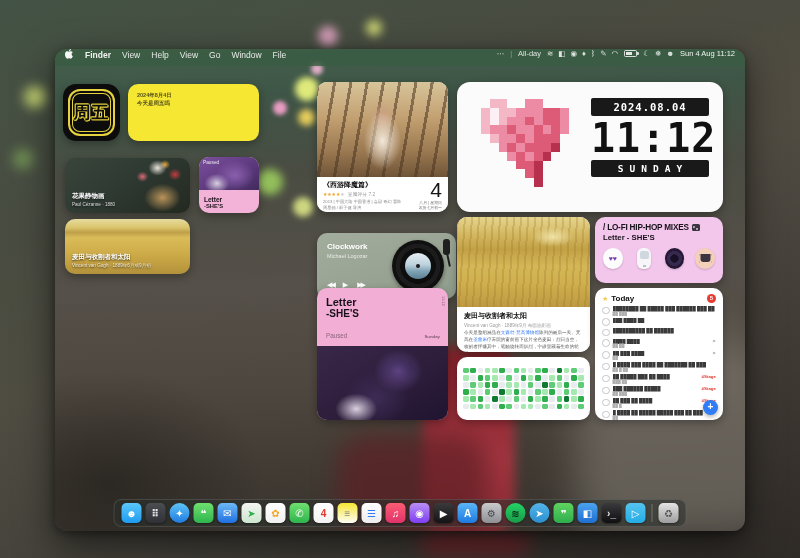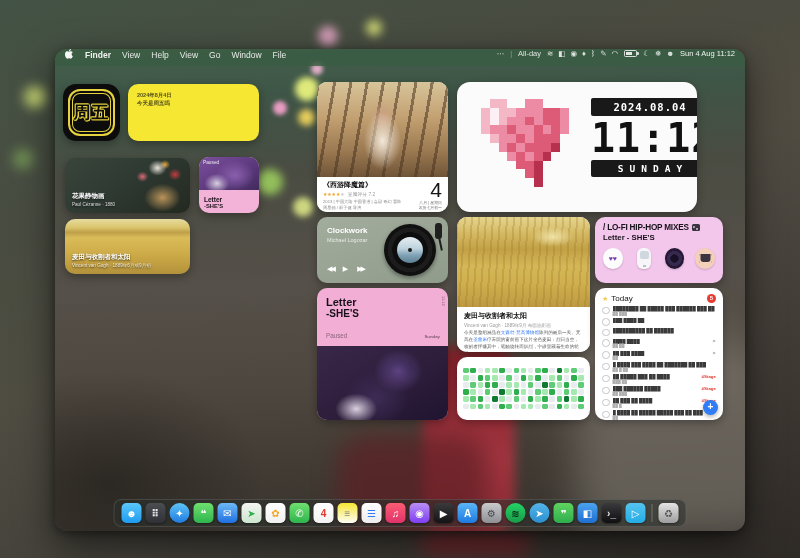--- a/index.html
+++ b/index.html
@@ -87,29 +87,29 @@
   #w-movie .panel{position:absolute;left:0;bottom:0;right:0;height:35px;background:#fff;padding:3px 6px;box-sizing:border-box;display:flex;}
   #w-movie .mt{font-size:7px;font-weight:bold;color:#111;}
   #w-movie .stars{font-size:4.8px;color:#f5a623;margin-top:1px;}
   #w-movie .stars .gs{color:#ccc;}
   #w-movie .stars .rl{color:#999;margin-left:2px;}
   #w-movie .meta{font-size:4.2px;color:#8a8a8a;margin-top:1.5px;line-height:1.45;}
   #w-movie .dateblk{margin-left:auto;text-align:right;}
   #w-movie .day{font-size:21px;font-weight:300;color:#141414;line-height:.95;}
   #w-movie .dl{font-size:3.9px;color:#777;line-height:1.4;}
   
-  #w-heart{left:402px;top:33px;width:240px;height:130px;background:#fcfbfb;border-radius:13px;}
+  #w-heart{left:402px;top:33px;width:266px;height:130px;background:#fcfbfb;border-radius:13px;}
   #heartgrid{position:absolute;left:24px;top:17px;display:grid;grid-template-columns:repeat(11,8.8px);grid-auto-rows:8.8px;}
   #heartgrid div{width:8.8px;height:8.8px;}
   #w-heart .right{position:absolute;left:134px;top:16px;width:118px;text-align:center;font-family:"DejaVu Sans Mono",monospace;}
   #w-heart .dchip{background:#191919;color:#fff;font-weight:bold;font-size:10.5px;letter-spacing:1px;padding:3px 0;border-radius:2px;}
   #w-heart .time{font-size:40px;font-weight:bold;color:#111;letter-spacing:1px;line-height:1.1;}
   #w-heart .wchip{background:#191919;color:#fff;font-weight:bold;font-size:9.5px;letter-spacing:6px;padding:3px 0 3px 6px;border-radius:2px;}
   
-  #w-clockwork{left:262px;top:168px;width:131px;height:66px;background:linear-gradient(160deg,#a3ad9d 0%,#8f9b8b 100%);}
+  #w-clockwork{left:262px;top:184px;width:131px;height:66px;background:linear-gradient(160deg,#a3ad9d 0%,#8f9b8b 100%);padding-left:8px;}
   #w-clockwork .t{position:absolute;left:10px;top:9px;font-size:8px;font-weight:bold;color:#fff;}
   #w-clockwork .a{position:absolute;left:10px;top:20px;font-size:5.5px;color:rgba(255,255,255,.75);}
   #w-clockwork .ctrl{position:absolute;left:10px;bottom:10px;display:flex;gap:9px;color:#fff;font-size:7px;}
   .vinyl{position:absolute;right:12px;top:7px;width:52px;height:52px;border-radius:50%;
     background:radial-gradient(circle,#0d0d0d 0 48%,#1c1c1c 49% 60%,#101010 61% 100%);box-shadow:0 2px 4px rgba(0,0,0,.4);}
   .vinyl .album{position:absolute;left:13px;top:13px;width:26px;height:26px;border-radius:50%;
     background:linear-gradient(180deg,#e6eef2 0%,#bdd2dd 45%,#7fa2b5 70%,#5d7f93 100%);}
   .vinyl .pin{position:absolute;left:24px;top:24px;width:4px;height:4px;border-radius:50%;background:#1a1a1a;}
   .tonearm{position:absolute;right:6px;top:6px;width:7px;height:16px;background:#202020;border-radius:3px;}
   .tonearm::after{content:"";position:absolute;left:2.5px;top:14px;width:2px;height:14px;background:#202020;border-radius:2px;transform:rotate(-12deg);transform-origin:top;}
@@ -155,21 +155,21 @@
   .lc2{background:#f7f5f8;border-radius:6px;width:15px;height:21px;margin:0 3px;}
   .lc2::after{content:"";position:absolute;left:3px;top:3px;width:9px;height:8px;background:#cfd8de;border-radius:2px;box-shadow:0 11px 0 -3px #b9c2c8;}
   .lc3{background:radial-gradient(circle,#181025 0 28%,#37284f 30% 52%,#241833 54% 100%);}
   .lc4{background:#f4cfb9;}
   .lc4::after{content:"";position:absolute;left:4px;top:6px;width:13px;height:9px;background:#3c3340;border-radius:2px;
     box-shadow:inset 2.5px -2px 0 -1px #f4cfb9, inset -2.5px -2px 0 -1px #f4cfb9;}
   
   #w-today{left:540px;top:239px;width:128px;height:132px;background:#fff;padding:6px 7px;box-sizing:border-box;}
   #w-today .hdr{display:flex;align-items:center;gap:3px;margin-bottom:3px;}
   #w-today .star{color:#f7c948;font-size:7px;}
-  #w-today .t{font-size:8px;font-weight:400;color:#111;}
+  #w-today .t{font-size:8px;font-weight:700;color:#111;}
   #w-today .badge{margin-left:auto;background:#e93b30;color:#fff;border-radius:50%;width:9px;height:9px;font-size:6px;line-height:9px;text-align:center;font-weight:bold;}
   .titem{display:flex;align-items:flex-start;gap:3px;margin-bottom:2.4px;}
   .titem .chk{width:5.5px;height:5.5px;border:1px solid #c5c5cc;border-radius:50%;flex:0 0 auto;margin-top:.5px;}
   .titem .body{min-width:0;flex:1;}
   .titem .tx{font-size:4.6px;color:#3a3a3a;line-height:1.2;filter:blur(.7px);white-space:nowrap;overflow:hidden;}
   .titem .sub{font-size:3.8px;color:#b0b0b0;filter:blur(.7px);}
   .titem .tag{font-size:4.4px;color:#e0382e;font-weight:bold;flex:0 0 auto;filter:blur(.3px);}
   .titem .flag{font-size:4.5px;color:#b7b7bd;flex:0 0 auto;}
   #todayadd{position:absolute;right:5px;bottom:5px;width:15px;height:15px;border-radius:50%;background:#2f7cf6;color:#fff;
     font-size:10px;line-height:14px;text-align:center;font-weight:bold;box-shadow:0 2px 4px rgba(0,0,0,.3);z-index:12;}

